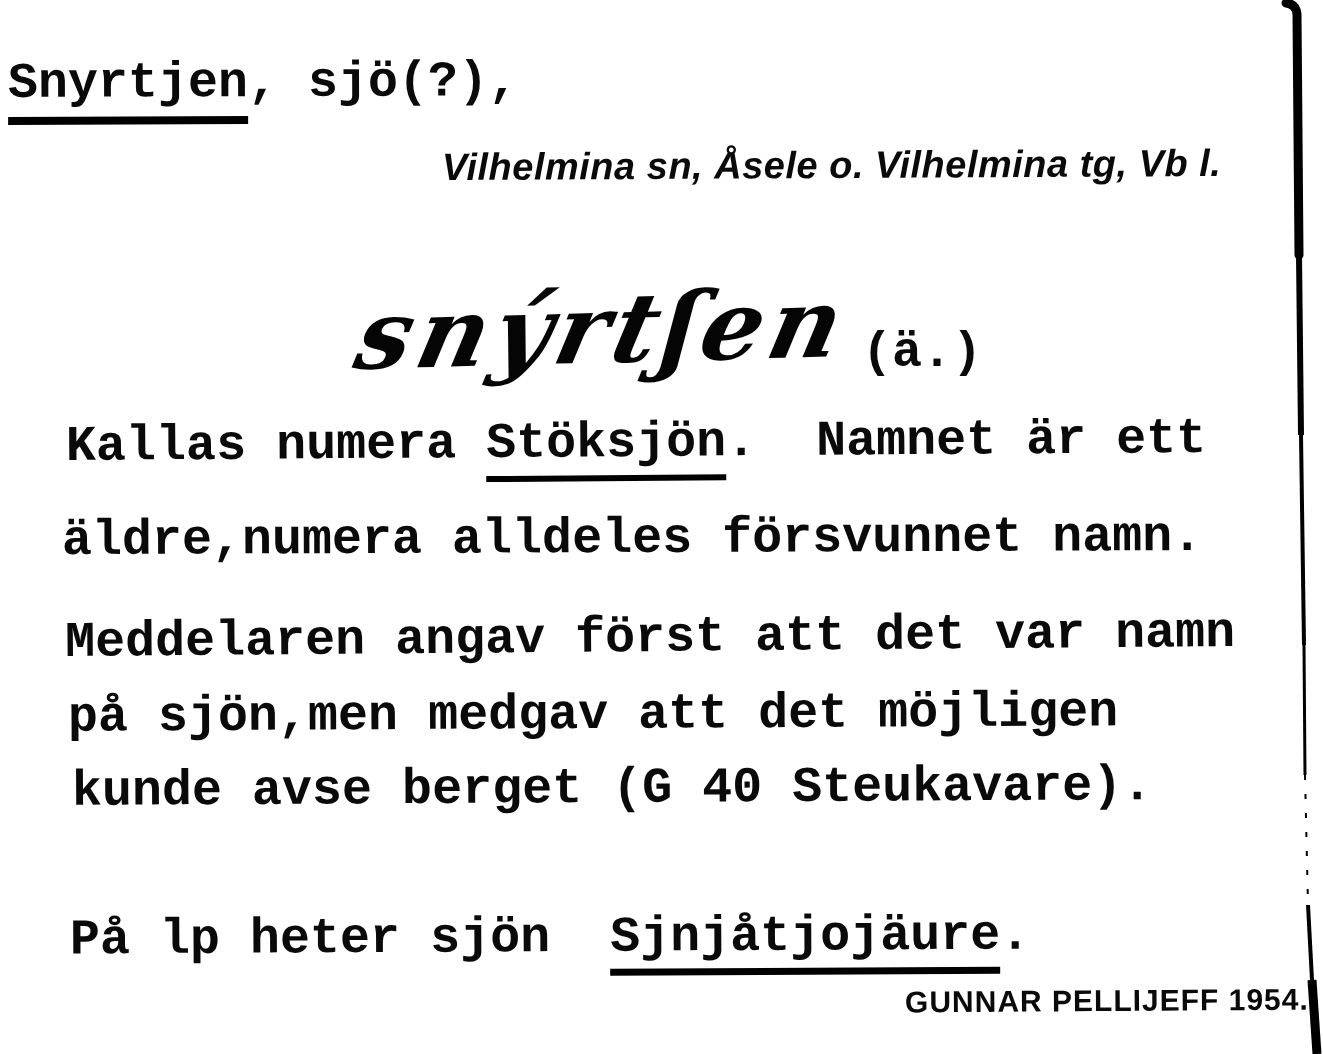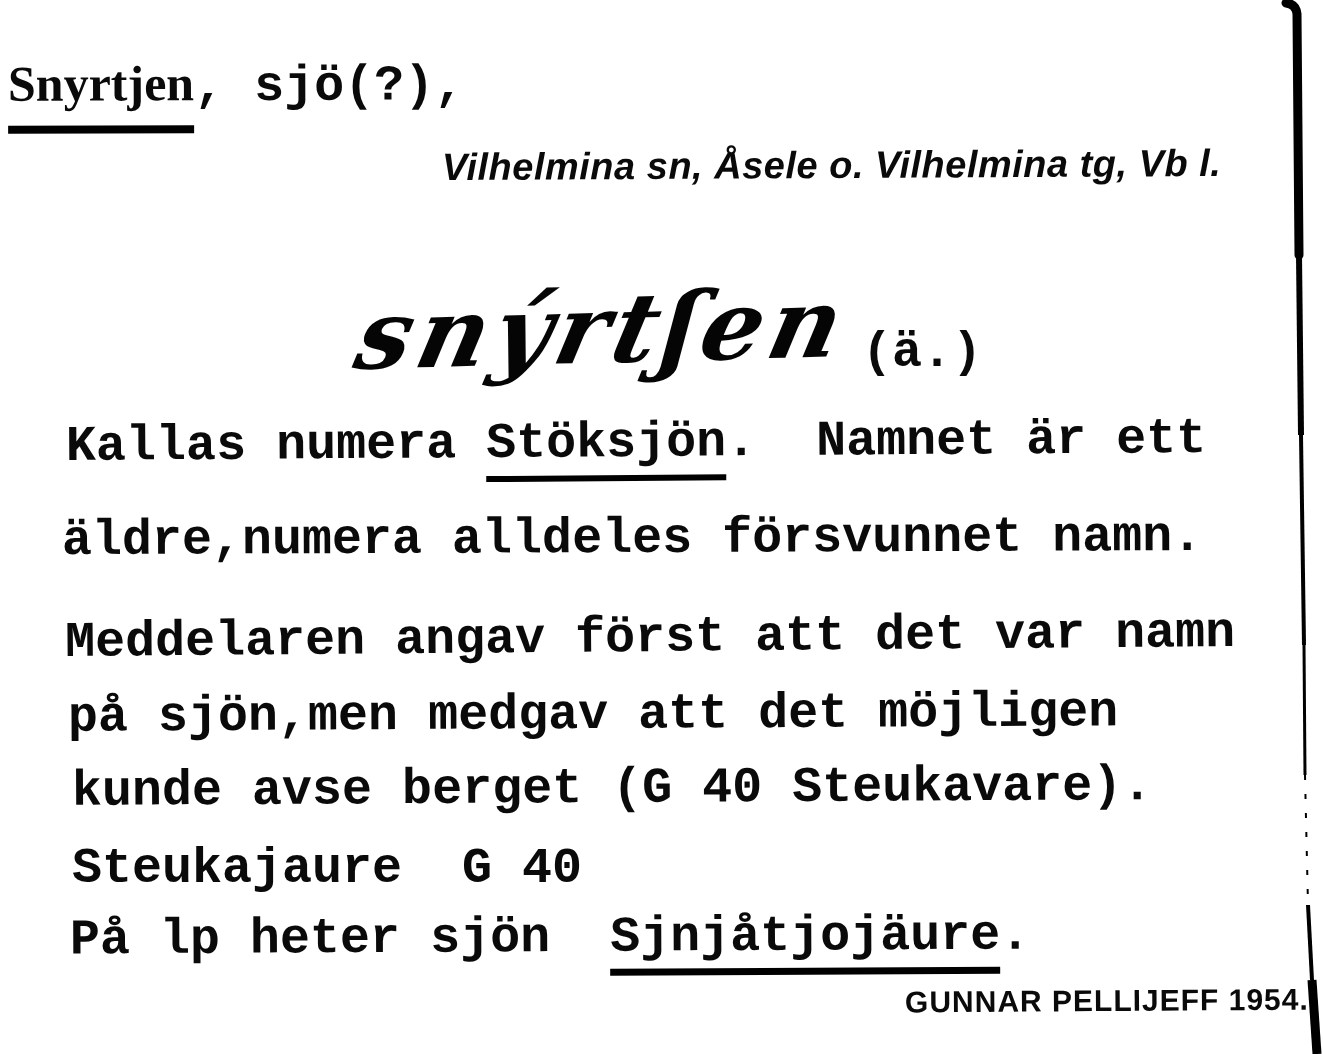--- a/index.html
+++ b/index.html
@@ -12,21 +12,21 @@
     position:absolute;
     font-family:"Liberation Mono","DejaVu Sans Mono",monospace;
     font-weight:700;
     font-size:50px;
     line-height:1;
     white-space:pre;
     color:#0a0a0a;
     letter-spacing:0px;
   }
   .headline{top:58px;left:8px;transform:rotate(-0.2deg);}
-  .headline .u{border-bottom:8px solid #000;padding-bottom:14px;font-family:Liberation Serif, serif;}
+  .headline .u{border-bottom:8px solid #000;padding-bottom:5px;}
   .loc{
     position:absolute;top:146px;left:442px;
     font-family:"Liberation Sans","DejaVu Sans",sans-serif;
     font-style:italic;font-weight:700;font-size:38px;line-height:1;
     white-space:pre;transform:rotate(-0.3deg);color:#0a0a0a;
     letter-spacing:0.5px;
   }
   .hand{
     position:absolute;top:288px;left:348px;
     font-family:"DejaVu Serif","Liberation Serif",serif;
@@ -69,21 +69,20 @@
   <div class="tw l1"><span>Kallas numera </span><span class="u">Stöksjön</span><span>.  Namnet är ett</span></div>
 
   <div class="tw l2"><span>äldre,numera alldeles försvunnet namn.</span><span class="u"></span><span></span></div>
 
   <div class="tw l3"><span>Meddelaren angav först att det var namn</span><span class="u"></span><span></span></div>
 
   <div class="tw l4"><span>på sjön,men medgav att det möjligen</span><span class="u"></span><span></span></div>
 
   <div class="tw l5"><span>kunde avse berget (G 40 Steukavare).</span><span class="u"></span><span></span></div>
 
-  <div class="tw l6"><span>Steukajaure  G 40</span><span class="u"></span><span></span></div>
 
   <div class="tw l7"><span>På lp heter sjön  </span><span class="u">Sjnjåtjojäure</span><span>.</span></div>
 
   <div class="sig">GUNNAR PELLIJEFF 1954.</div>
 
   <svg class="scanline" width="1323" height="1054" viewBox="0 0 1323 1054" aria-hidden="true">
     <path d="M1286,3 Q1296,4 1297,14 L1299,255" stroke="#000" stroke-width="9" fill="none" stroke-linecap="round"></path>
     <path d="M1299,255 L1301,435" stroke="#000" stroke-width="6" fill="none"></path>
     <path d="M1301,435 L1304,645" stroke="#000" stroke-width="4" fill="none"></path>
     <path d="M1304,645 L1305,775" stroke="#000" stroke-width="3" fill="none"></path>

